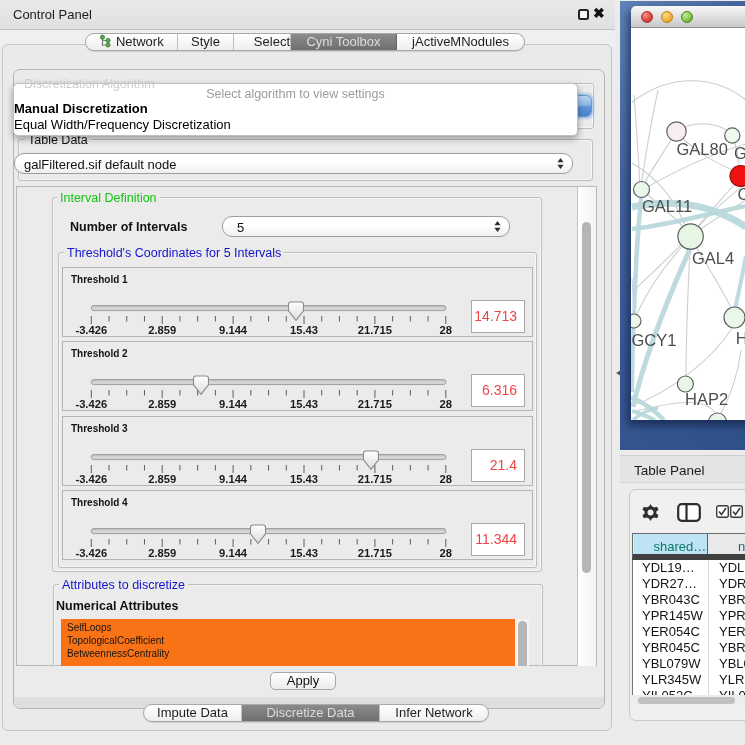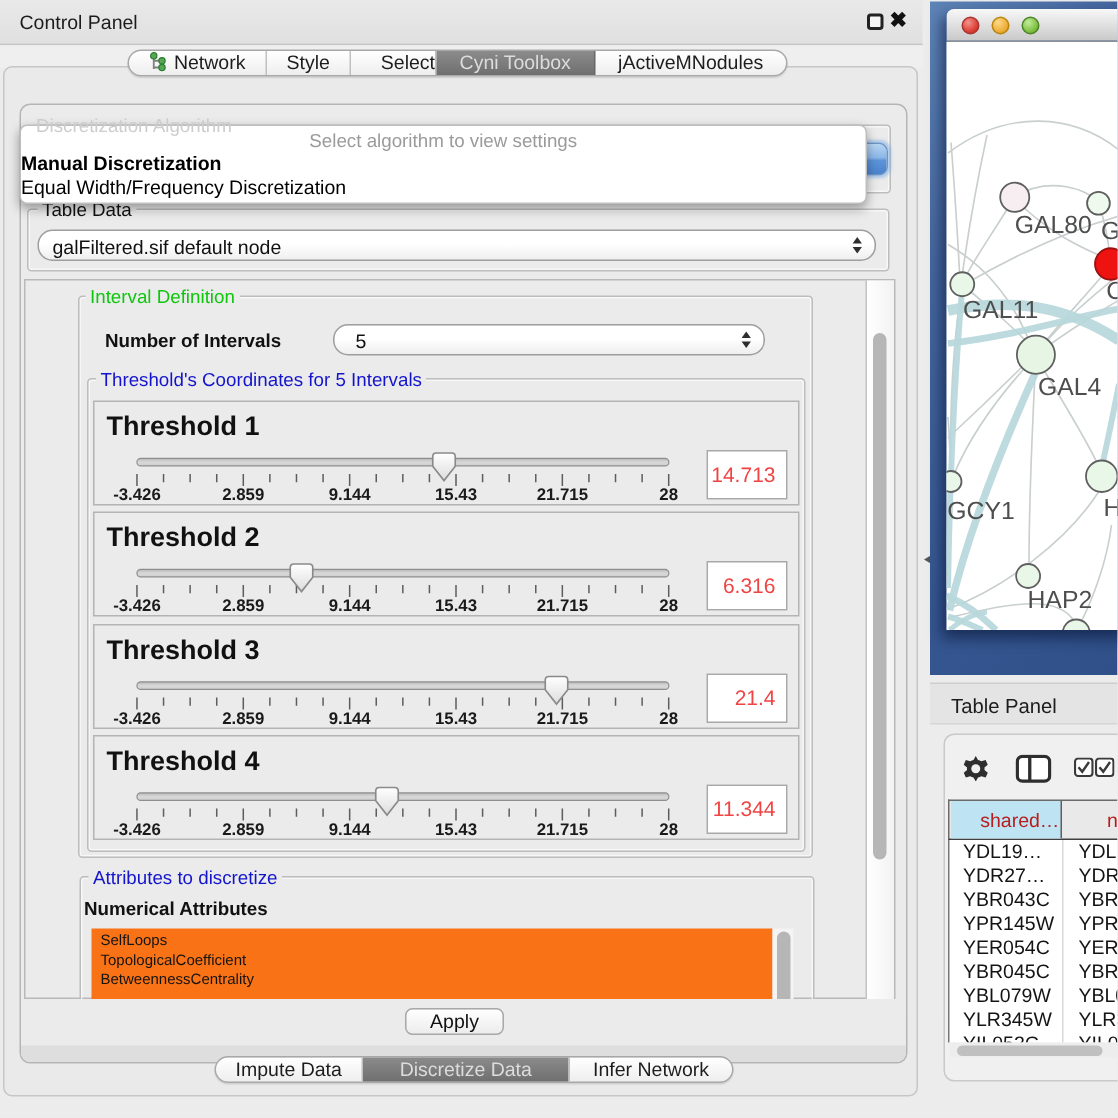--- a/index.html
+++ b/index.html
@@ -30,35 +30,35 @@
 #bottabs .seg:nth-child(3){width:108px;}
 
 .group { border:1px solid #bdbdbd; border-radius:3px; box-shadow:inset 0 0 0 1px rgba(255,255,255,0.6); }
 .gtitle { position:absolute; font-size:12.5px; background:#ebebeb; padding:0 3px; }
 
 .combo { background:linear-gradient(#ffffff 45%,#efefef); border:1px solid #9e9e9e; border-radius:10px; font-size:13px; color:#111; }
 .combo .cv { position:absolute; left:9px; top:3px; }
 .combo svg { position:absolute; right:6px; top:50%; margin-top:-6px; }
 
 .tpanel { left:62px; width:471px; height:70px; background:#ebebeb; border:1px solid #b4b4b4; }
-.tpanel .tt { position:absolute; left:8px; top:6px; font-size:18px; font-weight:bold; color:#111; }
+.tpanel .tt { position:absolute; left:8px; top:6px; font-size:10px; font-weight:bold; color:#111; }
 .tfield { left:471px; width:54px; height:33px; background:#fff; border:1px solid #a8a8a8; font-size:14px; color:#ef4444; text-align:right; padding:7px 7px 0 0; }
 
 #vscroll { left:577px; top:187px; width:19px; height:479px; background:linear-gradient(90deg,#ffffff,#f2f2f2); border-left:1px solid #c2c2c2; }
 #vthumb { left:582px; top:222px; width:9px; height:351px; background:#b6b6b6; border-radius:5px; }
 
 #desktop { left:620px; top:1px; width:125px; height:449px; background:linear-gradient(125deg,#5e83b6 0%,#43659d 30%,#355690 65%,#2f5088 100%); }
 #iframe { left:631px; top:6px; width:122px; height:414px; border-radius:5px 0 0 0; box-shadow:-3px 5px 9px rgba(5,15,45,0.55); }
 #ititle { left:0; top:0; width:100%; height:22px; background:linear-gradient(#f8f8f8,#c9c9c9); border-bottom:1px solid #909090; border-radius:5px 0 0 0; }
 .light { width:12px; height:12px; border-radius:50%; top:5px; }
 #canvas { left:0; top:22px; width:122px; height:392px; background:#fff; }
 #tpbar { left:620px; top:455px; width:125px; height:28px; background:#e4e4e4; border-top:1px solid #cfcfcf; border-bottom:1px solid #d6d6d6; }
 #tpbar .t { position:absolute; left:14px; top:7px; font-size:13.5px; color:#1c1c1c; }
 #tablebox { left:629px; top:489px; width:124px; height:232px; background:#f0f0f0; border:1px solid #c9c9c9; border-radius:7px; }
-#theadrow { left:632px; top:533px; width:113px; height:26.5px; background:#e9e9e9; border-top:1.5px solid #6b6b6b; border-bottom:1px solid #404040; border-left:1px solid #6b6b6b; font-size:13px; color:#b91c1c; }
+#theadrow { left:632px; top:533px; width:113px; height:26.5px; background:#e9e9e9; border-top:1.5px solid #6b6b6b; border-bottom:6px solid #404040; border-left:1px solid #6b6b6b; font-size:13px; color:#0f766e; }
 #thcell1 { position:absolute; left:0.5px; top:0; width:74.5px; height:100%; background:#bee3f2; border-right:1.5px solid #5e5e5e; }
 #thcell1 span { position:absolute; left:20px; top:5px; }
 #theadrow .n2 { position:absolute; left:105px; top:5px; }
 #tbody { left:632px; top:560px; width:113px; height:135px; background:#fff; overflow:hidden; font-size:13px; color:#141414; border-left:1px solid #777; }
 #tbody .row { position:relative; height:16.05px; line-height:16.05px; white-space:nowrap; }
 #tbody .c1 { position:absolute; left:9px; }
 #tbody .c2 { position:absolute; left:86px; }
 #tbody .div { position:absolute; left:75px; top:0; width:1px; height:140px; background:#d8d8d8; }
 #hscroll { left:633px; top:695px; width:112px; height:10px; background:#ededed; }
 #hthumb { left:638px; top:696.5px; width:97px; height:7px; background:#c0c0c0; border-radius:4px; }
@@ -90,21 +90,21 @@
         <circle cx="9" cy="11" r="2.1" fill="#57a557" stroke="#2e7d2e" stroke-width="0.8"></circle>
       </svg> Network</div>
   <div class="seg">Style</div>
   <div class="seg">Select</div>
   <div class="seg dark">Cyni Toolbox</div>
   <div class="seg">jActiveMNodules</div>
 </div>
 
 <div class="abs group" style="left:18px;top:139px;width:575px;height:42px;"></div>
 <div class="abs gtitle" style="left:25px;top:133px;color:#111;">Table Data</div>
-<div class="abs combo" style="left:25px;top:153px;width:559px;height:21px;">
+<div class="abs combo" style="left:14px;top:153px;width:559px;height:21px;">
   <span class="cv">galFiltered.sif default node</span>
   <svg width="7" height="11" viewBox="0 0 7 11" style="right:8px;margin-top:-5.5px;">
       <path d="M3.5 0 L6.6 4.3 H0.4 Z" fill="#2e2e2e"></path>
       <path d="M3.5 11 L0.4 6.7 H6.6 Z" fill="#2e2e2e"></path>
     </svg>
 </div>
 
 <div class="abs" style="left:16px;top:186px;width:581px;height:480px;border:1px solid #b9b9b9;"></div>
 <div class="abs" id="vscroll"></div>
 <div class="abs" id="vthumb"></div>

